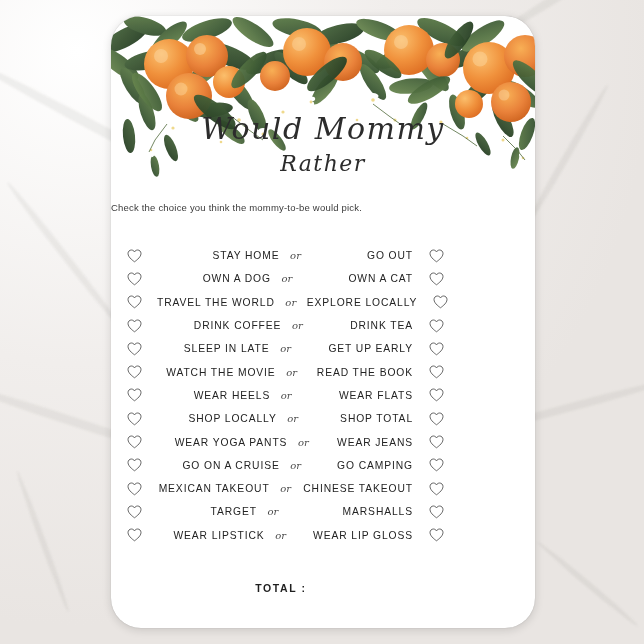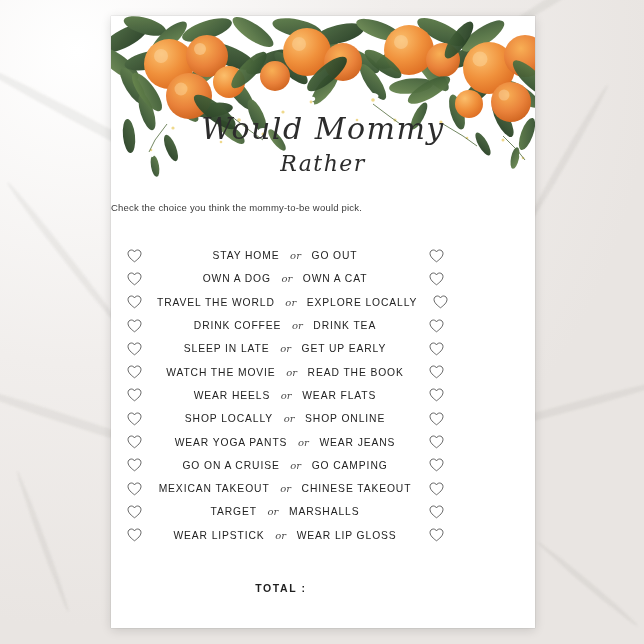--- a/index.html
+++ b/index.html
@@ -34,20 +34,21 @@
   
   #card {
     position: absolute;
     left: 111px;
     top: 16px;
     width: 424px;
     height: 612px;
     background: #ffffff;
     box-shadow: 0 2px 10px rgba(0,0,0,0.14), 0 0 1px rgba(0,0,0,0.25);
     overflow: hidden;
+    border-radius: 30px;
   }
 
   
   #floral {
     position: absolute;
     left: 0;
     top: 0;
     width: 424px;
     height: 175px;
     overflow: hidden;
@@ -120,21 +121,21 @@
   .or {
     flex: 0 0 18px;
     text-align: center;
     font-family: "DejaVu Serif", serif;
     font-style: italic;
     font-size: 10px;
     color: #4a4a4a;
   }
   .right-opt {
     flex: 1 1 auto;
-    text-align: left;
+    text-align: right;
     padding-left: 7px;
   }
 
   #total {
     position: absolute;
     top: 566px;
     left: 0;
     width: 340px;
     text-align: center;
     font-size: 10.5px;
@@ -492,21 +493,21 @@
         </span>
       </div>
       <div class="row">
         <span class="heart">
           <svg width="15" height="14" viewBox="0 0 24 22" fill="none" xmlns="http://www.w3.org/2000/svg">
             <path d="M12 20.2 C12 20.2 1.6 13.6 1.6 7.1 C1.6 3.7 4.1 1.4 7.0 1.4 C9.2 1.4 11.0 2.7 12 4.4 C13.0 2.7 14.8 1.4 17.0 1.4 C19.9 1.4 22.4 3.7 22.4 7.1 C22.4 13.6 12 20.2 12 20.2 Z" stroke="#2b2b2b" stroke-width="1.15" fill="none" stroke-linejoin="round"></path>
           </svg>
         </span>
         <span class="opt left-opt">SHOP LOCALLY</span>
         <span class="or">or</span>
-        <span class="opt right-opt">SHOP ONLINE</span>
+        <span class="opt right-opt">SHOP TOTAL</span>
         <span class="heart">
           <svg width="15" height="14" viewBox="0 0 24 22" fill="none" xmlns="http://www.w3.org/2000/svg">
             <path d="M12 20.2 C12 20.2 1.6 13.6 1.6 7.1 C1.6 3.7 4.1 1.4 7.0 1.4 C9.2 1.4 11.0 2.7 12 4.4 C13.0 2.7 14.8 1.4 17.0 1.4 C19.9 1.4 22.4 3.7 22.4 7.1 C22.4 13.6 12 20.2 12 20.2 Z" stroke="#2b2b2b" stroke-width="1.15" fill="none" stroke-linejoin="round"></path>
           </svg>
         </span>
       </div>
       <div class="row">
         <span class="heart">
           <svg width="15" height="14" viewBox="0 0 24 22" fill="none" xmlns="http://www.w3.org/2000/svg">
             <path d="M12 20.2 C12 20.2 1.6 13.6 1.6 7.1 C1.6 3.7 4.1 1.4 7.0 1.4 C9.2 1.4 11.0 2.7 12 4.4 C13.0 2.7 14.8 1.4 17.0 1.4 C19.9 1.4 22.4 3.7 22.4 7.1 C22.4 13.6 12 20.2 12 20.2 Z" stroke="#2b2b2b" stroke-width="1.15" fill="none" stroke-linejoin="round"></path>

